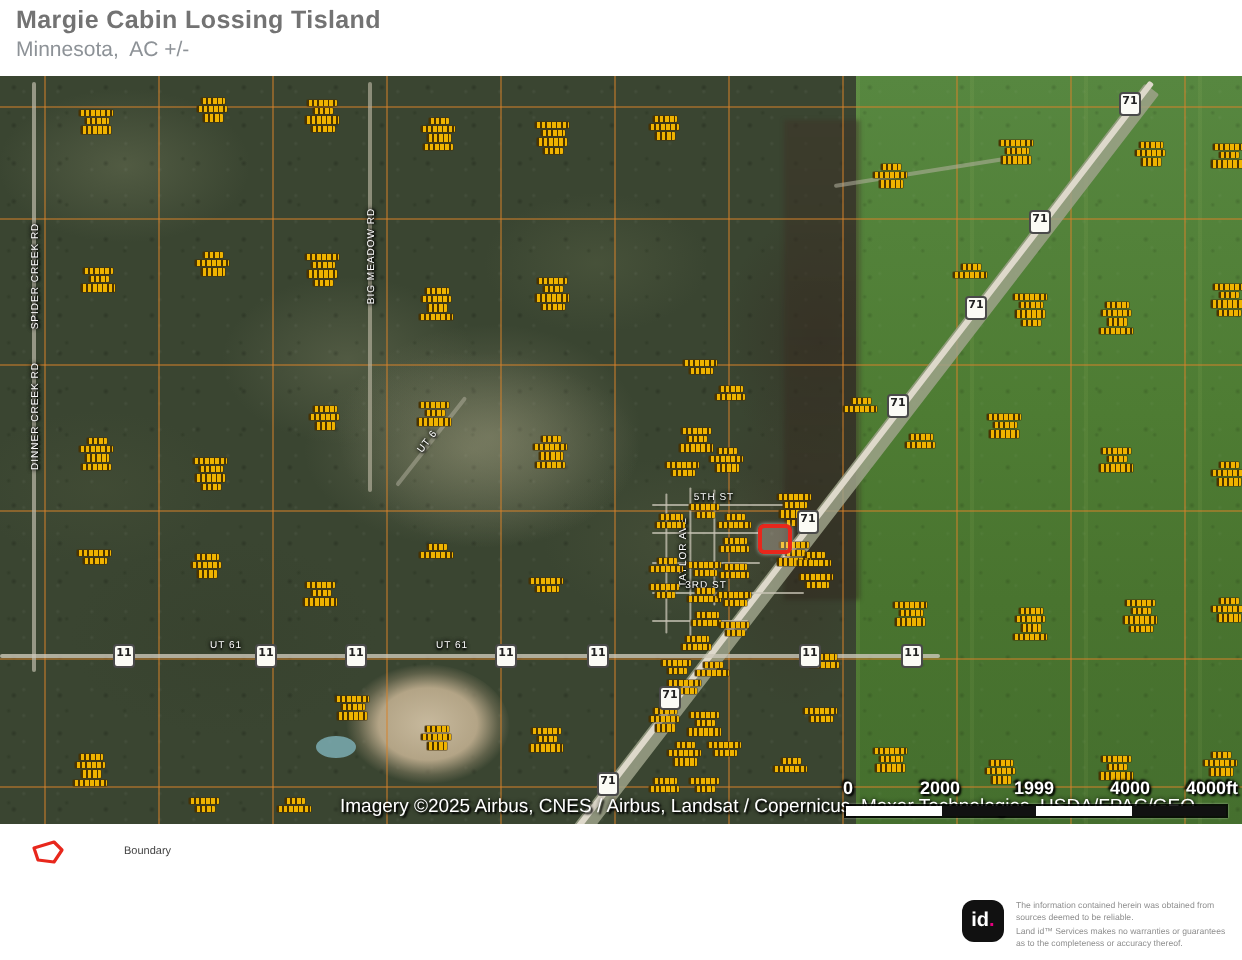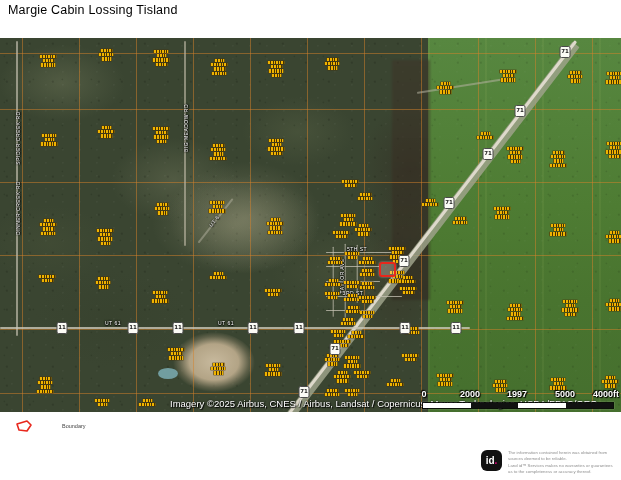--- a/index.html
+++ b/index.html
@@ -1,20 +1,20 @@
 <!DOCTYPE html>
 <html><head>
 <meta charset="utf-8">
 <style>
   html,body{margin:0;padding:0;background:#fff;}
   .page{position:relative;width:621px;height:480px;background:#ffffff;overflow:hidden;
         font-family:"Liberation Sans",sans-serif;}
   
   .header{position:absolute;left:8px;top:3px;}
-  .title{font-size:12.5px;font-weight:normal;color:#000000;letter-spacing:.2px;}
+  .title{font-size:12.5px;font-weight:bold;color:#737373;letter-spacing:.2px;}
   .subtitle{font-size:10.5px;color:#8d9297;margin-top:2px;white-space:pre;}
   
   .map{position:absolute;left:0;top:38px;width:621px;height:374px;overflow:hidden;
        background:#38422e;}
   .map-base{position:absolute;inset:0;
     background:
       radial-gradient(90px 55px at 10% 12%, rgba(110,118,88,.45), transparent 70%),
       radial-gradient(120px 70px at 38% 50%, rgba(150,150,120,.38), transparent 70%),
       radial-gradient(90px 60px at 28% 38%, rgba(125,130,100,.35), transparent 70%),
       radial-gradient(110px 70px at 18% 75%, rgba(55,65,45,.6), transparent 70%),
@@ -88,20 +88,21 @@
   .id-logo span{color:#e6007e;}
   .credit-text{font-size:4.3px;line-height:1.5;color:#8f8f8f;width:118px;}
 </style>
 </head>
 <body>
 
 <div class="page">
 
   <div class="header">
     <div class="title">Margie Cabin Lossing Tisland</div>
+    <div class="subtitle">Minnesota,  AC +/-</div>
   </div>
 
   <div class="map">
     <div class="map-base"></div>
     <div class="speckle"></div>
     <div class="green-east">
       <div class="speckle"></div>
     </div>
     <div class="bog-band"></div>
     <div class="meadow"></div>
@@ -558,22 +559,22 @@
       </div>
 
     <div class="marker" id="boundary-marker" style="left: 379px; top: 224px;"></div>
 
     <div class="attrib">Imagery ©2025 Airbus, CNES / Airbus, Landsat / Copernicus, Maxar Technologies, USDA/FPAC/GEO</div>
 
     <div class="scalebar">
       <div class="scale-labels" id="scale-labels">
           <span class="scale-label" style="left: 2px;">0</span>
           <span class="scale-label" style="left: 48px;">2000</span>
-          <span class="scale-label" style="left: 95px;">1997</span>
-          <span class="scale-label" style="left: 143px;">5000</span>
+          <span class="scale-label" style="left: 95px;">1999</span>
+          <span class="scale-label" style="left: 143px;">4000</span>
           <span class="scale-label" style="left: 184px;">4000ft</span>
         </div>
       <div class="scale-track" id="scale-track">
           <div style="background: rgb(255, 255, 255);"></div>
           <div style="background: rgb(17, 17, 17);"></div>
           <div style="background: rgb(255, 255, 255);"></div>
           <div style="background: rgb(17, 17, 17);"></div>
         </div>
     </div>
   </div>

